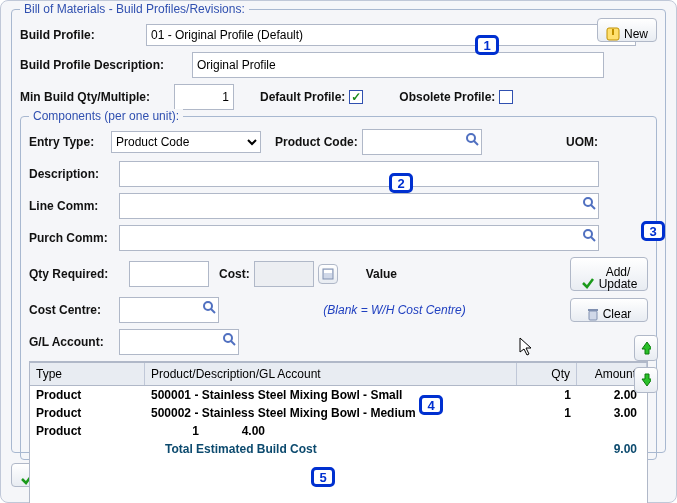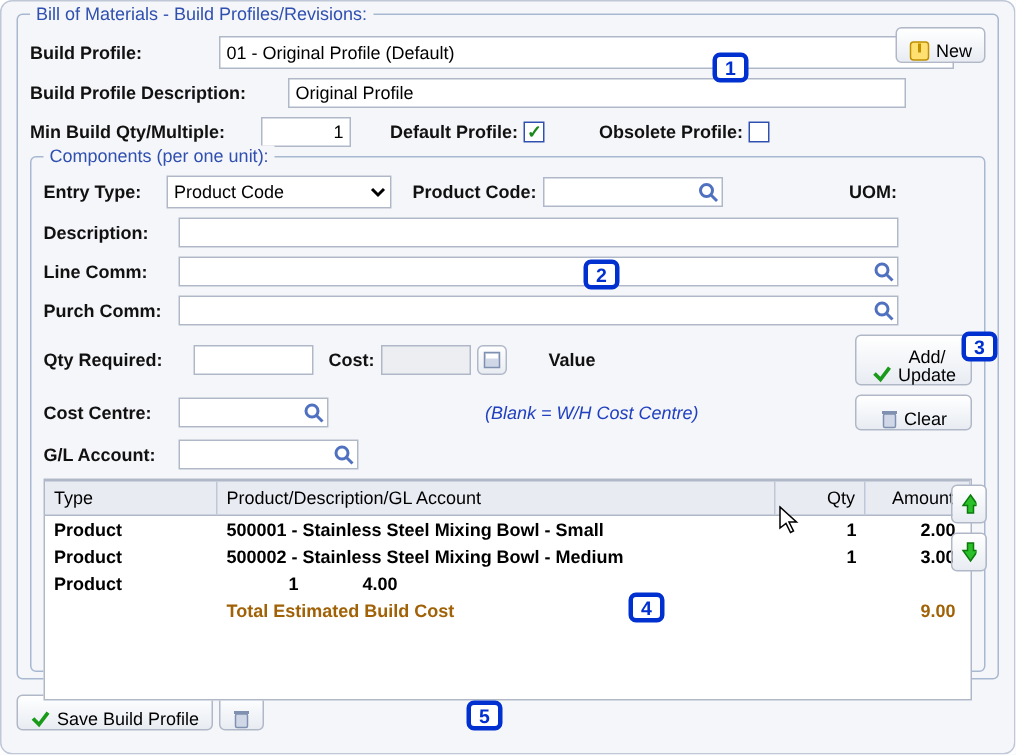--- a/index.html
+++ b/index.html
@@ -3,39 +3,39 @@
 <meta charset="utf-8">
 <style>
   * { box-sizing: border-box; font-family: Arial, sans-serif; font-size: 12px; }
   body { margin: 0; background: #fff; }
   .panel { width: 677px; height: 503px; background: #f5f6f9; border: 1px solid #c0c8d8; border-radius: 8px; padding: 8px 10px 10px 10px; position: relative; }
   .fieldset { border: 1px solid #a8b8d0; border-radius: 4px; margin: 0 0 8px 0; padding: 10px 8px 8px 8px; position: relative; }
   .legend { position: absolute; top: -8px; left: 8px; background: #f5f6f9; color: #3050b0; padding: 0 4px; font-size: 12px; }
   .row { display: flex; align-items: center; margin-bottom: 6px; gap: 4px; }
   .lbl { color: #111; white-space: nowrap; }
   .lbl-bold { font-weight: bold; }
-  input[type="text"].txt { border: 1px solid #b0b8c8; background: #fff; height: 20px; padding: 0 4px; }
+  input[type="text"].txt { border: 1px solid #b0b8c8; background: #fff; height: 20px; padding: 12px 4px; }
   .txt.yellow { background: #fff6d0; }
   select.combo { height: 22px; border: 1px solid #b0b8c8; background: #fff; }
   .btn { display: inline-flex; align-items: flex-end; gap: 4px; height: 24px; padding: 0 8px; border: 1px solid #b0b8c8; border-radius: 4px; background: linear-gradient(#fff,#e8ecf2); cursor: pointer; }
   .icon-box { width: 24px; height: 24px; display: inline-flex; align-items: center; justify-content: center; border: 1px solid #b0b8c8; border-radius: 4px; background: linear-gradient(#fff,#e8ecf2); cursor: pointer; }
   .chk { width: 14px; height: 14px; border: 1px solid #3050b0; display: inline-flex; align-items: center; justify-content: center; color: #1a8a1a; font-weight: bold; font-size: 12px; background: #fff; }
   .callout { position: absolute; width: 24px; height: 20px; border: 3px solid #0030d0; border-radius: 5px; background: #fff; color: #0030d0; font-weight: bold; display: flex; align-items: center; justify-content: center; font-size: 13px; z-index: 50; }
   .lookup { position: relative; display: flex; }
   .lookup .mag { position: absolute; right: 2px; top: 2px; width: 16px; height: 16px; display:flex; align-items:center; justify-content:center; }
   svg { display: block; }
   .table-hdr { display: flex; background: #e8ecf2; border-top: 1px solid #b0b8c8; border-bottom: 1px solid #b0b8c8; }
   .table-hdr > div { padding: 4px 6px; border-right: 1px solid #c0c8d8; }
   .tbody .trow { display: flex; padding: 1px 0; font-weight: bold; }
   .tbody .trow > div { padding: 1px 6px; }
   .col-type { width: 115px; }
   .col-desc { flex: 1; }
   .col-qty { width: 60px; text-align: right; }
   .col-amt { width: 70px; text-align: right; padding-right: 10px !important; }
-  .blue-link { color: #a16207; }
+  .blue-link { color: #0c4a6e; margin-left: 14px; }
   .hint { color: #2040c0; font-style: italic; }
   .cursor { position: absolute; z-index: 60; }
   .side-btns { position: absolute; right: -2px; top: 218px; display:flex; flex-direction:column; gap:6px; }
 </style>
 </head>
 <body>
 
 <div class="panel">
 
   <div class="fieldset" style="padding-top:14px; height:444px; margin-bottom:10px;">

